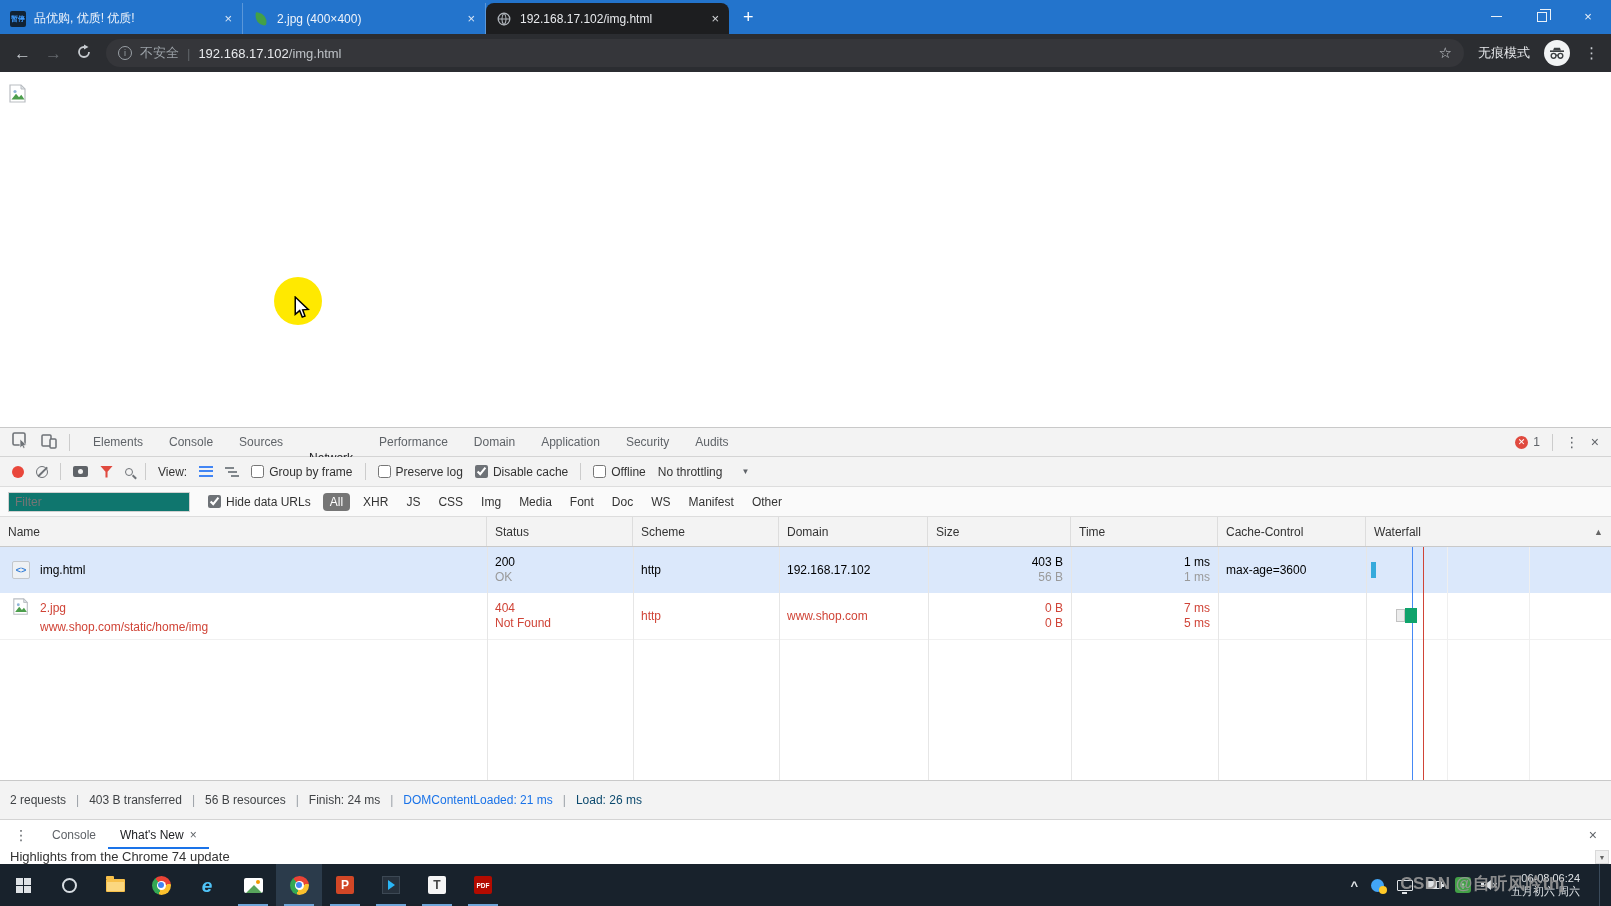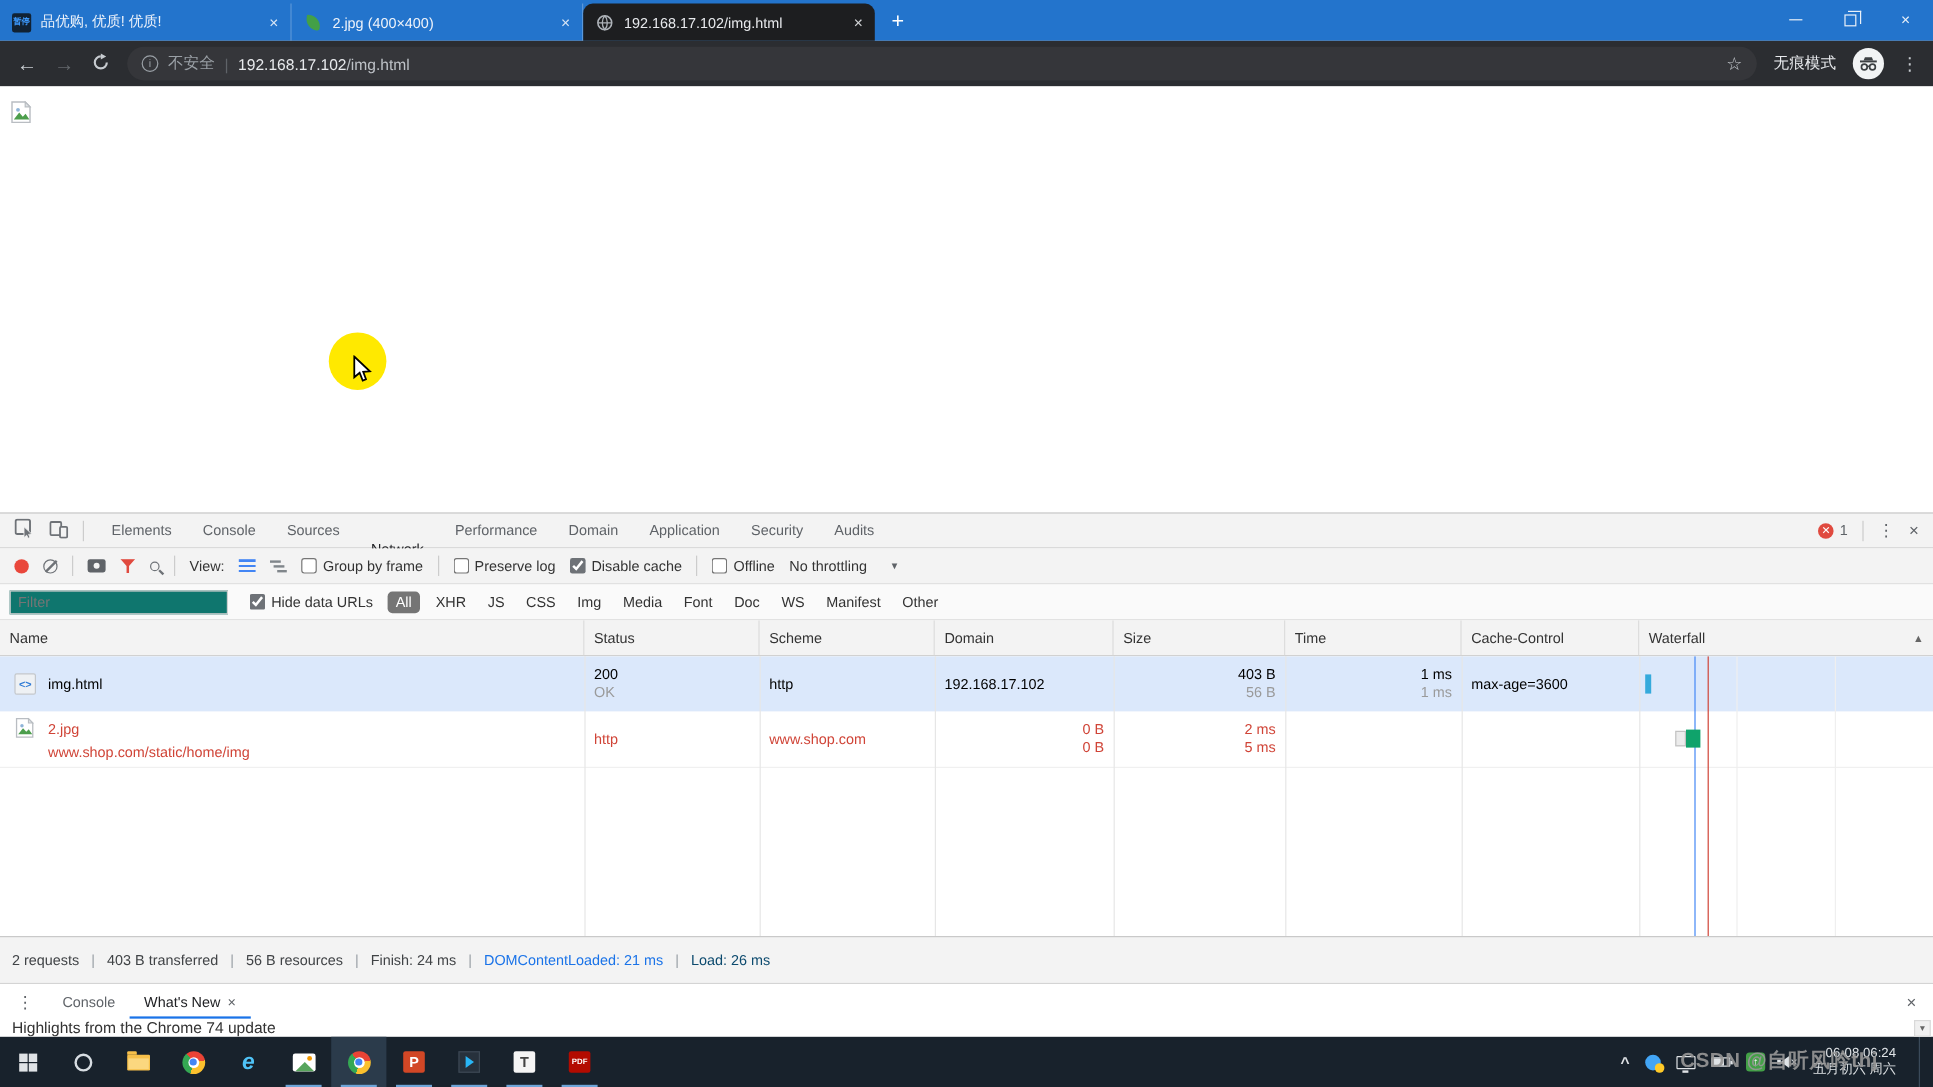--- a/index.html
+++ b/index.html
@@ -386,28 +386,32 @@
                 <path d="M2 1 H13 L17 5 V18 H2 Z" fill="#fff" stroke="#b9bdc2" stroke-width="1.2"></path>
                 <path d="M13 1 V5 H17 Z" fill="#dfe3e6" stroke="#b9bdc2" stroke-width="1"></path>
                 <circle cx="7" cy="7.5" r="1.6" fill="#8fb4d8"></circle>
                 <path d="M3.5 15.5 L8 9.8 L11 13.2 L13.3 10.8 L16.5 15.5 Z" fill="#4c9e4c"></path>
               </svg>
           </span>
           <span>2.jpg</span>
         </span>
         <span class="name-sub">www.shop.com/static/home/img</span>
       </div>
+      <div class="cell c-2line">
+        <span>404</span>
+        <span>Not Found</span>
+      </div>
       <div class="cell c-mid">http</div>
       <div class="cell c-mid">www.shop.com</div>
       <div class="cell c-num">
         <span>0 B</span>
         <span>0 B</span>
       </div>
       <div class="cell c-num">
-        <span>2 ms</span>
+        <span>7 ms</span>
         <span>5 ms</span>
       </div>
       <div class="cell c-mid"></div>
       <div class="cell"></div>
     </div>
 
     <span class="colsep" style="left:487px"></span>
     <span class="colsep" style="left:633px"></span>
     <span class="colsep" style="left:779px"></span>
     <span class="colsep" style="left:928px"></span>

